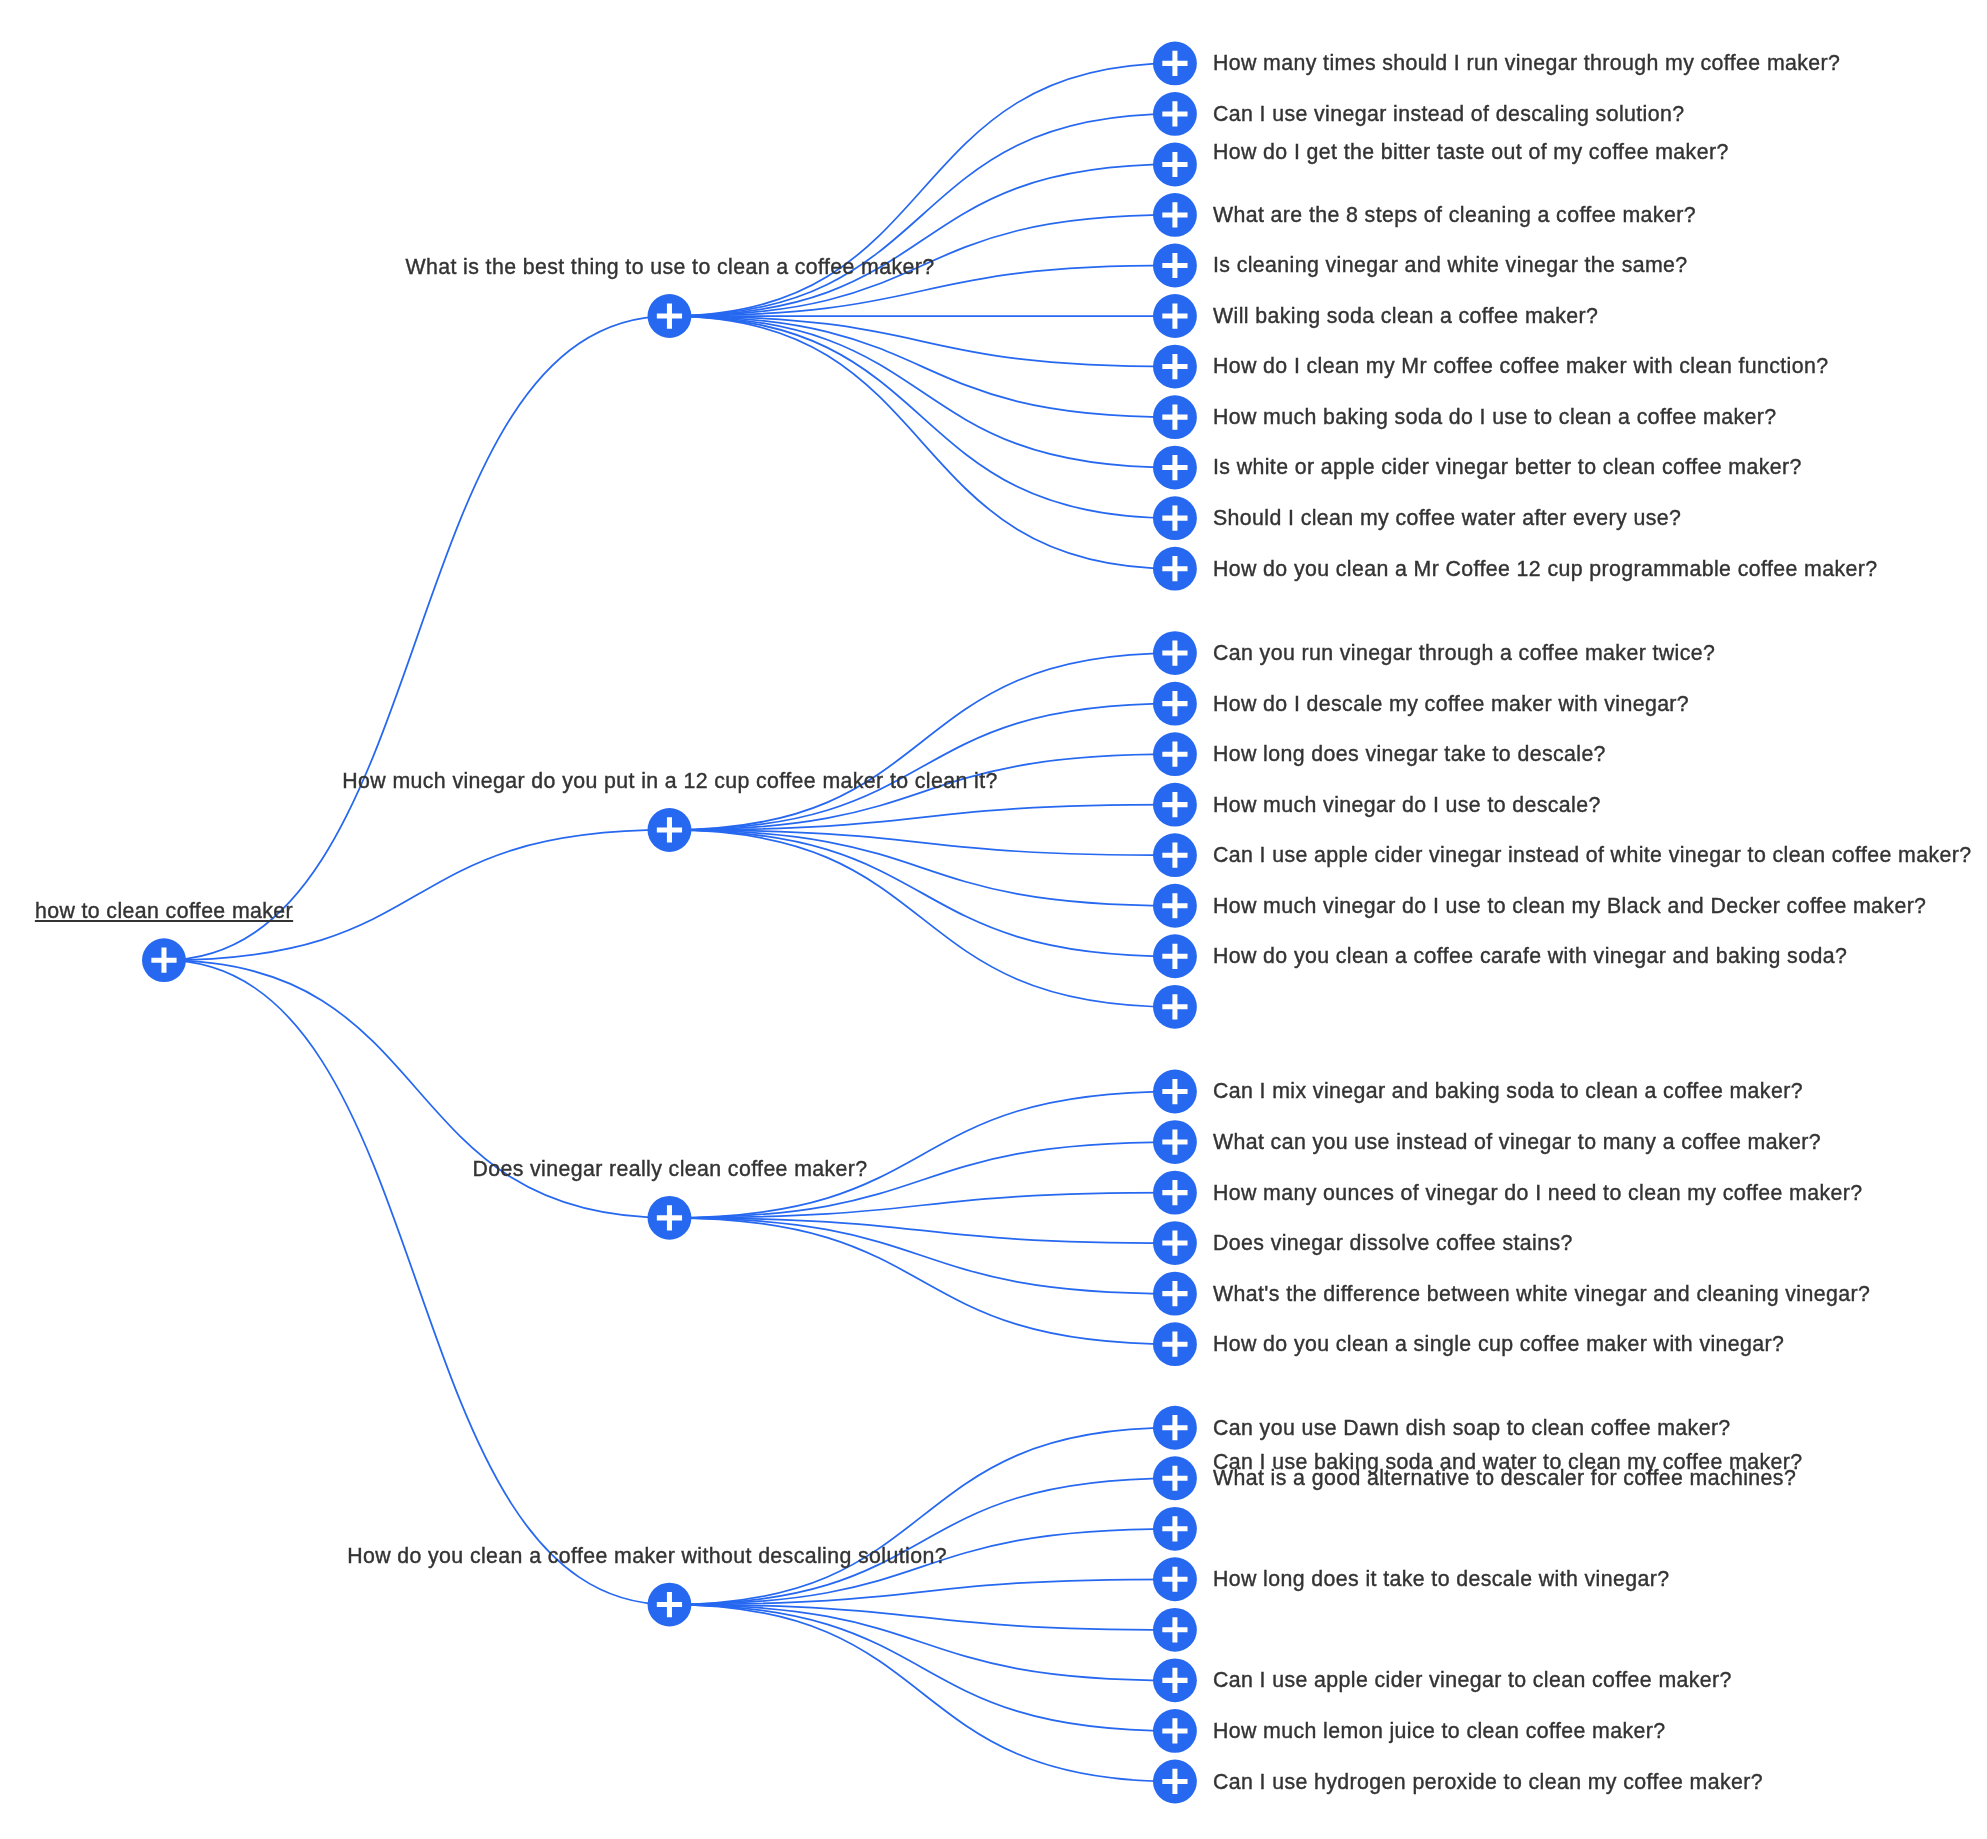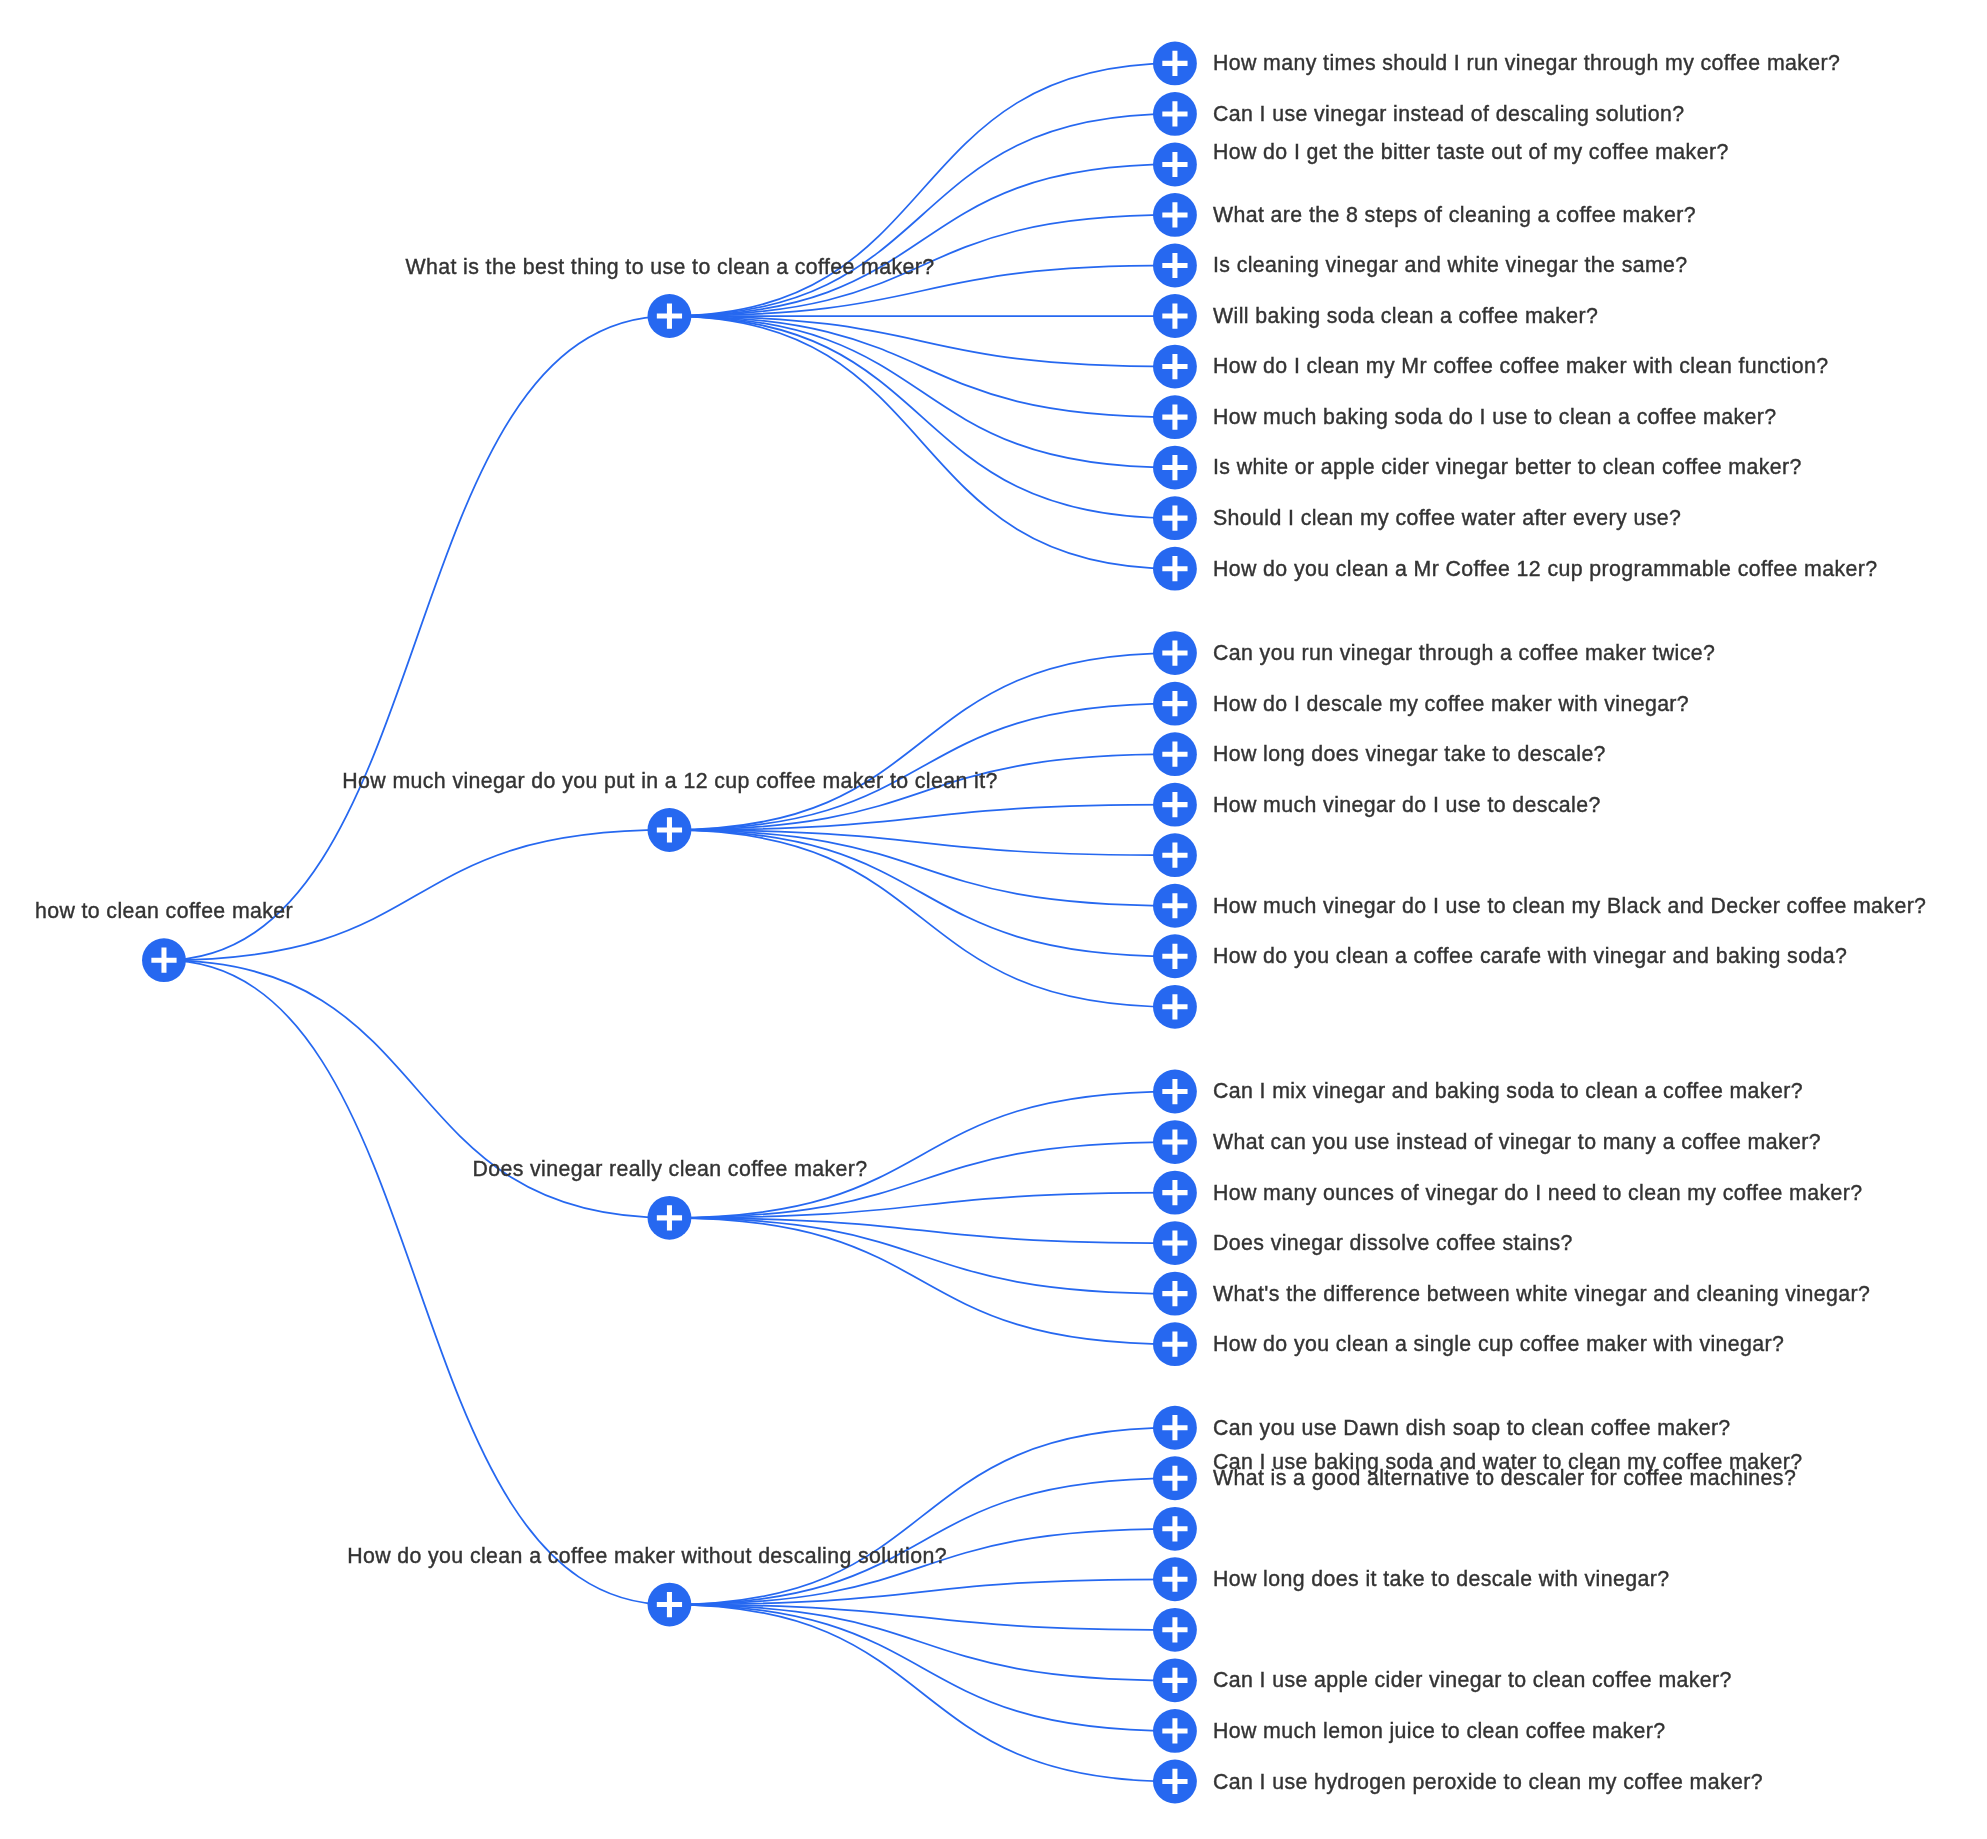--- a/index.html
+++ b/index.html
@@ -8,21 +8,21 @@
          font-family:"Liberation Sans",sans-serif;}
   svg#edges{position:absolute;left:0;top:0;width:1987px;height:1840px;}
   .edge{fill:none;stroke:#2668f0;stroke-width:1.8;}
   .node{cursor:pointer;}
   .node-circle{fill:#2668f0;}
   .node-plus{fill:#ffffff;}
   .label{position:absolute;white-space:nowrap;color:#333333;font-size:21.3px;
          font-weight:400;letter-spacing:0.4px;-webkit-text-stroke:0.4px #333333;}
   .label-leaf{transform:translateY(-50%) translateZ(0);}
   .label-branch{transform:translate(-50%,-100%) translateZ(0);}
-  .label-root{transform:translate(-50%,-100%) translateZ(0);}
+  .label-root{transform:translate(-50%,-100%) translateZ(0);text-decoration:underline;}
 </style>
 </head>
 <body>
 
 <div id="stage">
   <svg id="edges" viewBox="0 0 2048 1896">
     <g>
     <path class="edge" d="M169.0,989.4C458.2,989.4 400.8,325.5 690.0,325.5"></path>
     <path class="edge" d="M690.0,325.5C979.2,325.5 921.8,65.1 1211.0,65.1"></path>
     <path class="edge" d="M690.0,325.5C979.2,325.5 921.8,117.2 1211.0,117.2"></path>
@@ -227,20 +227,21 @@
   <div class="label label-leaf" style="left:1213px; top:366px">How do I clean my Mr coffee coffee maker with clean function?</div>
   <div class="label label-leaf" style="left:1213px; top:417px">How much baking soda do I use to clean a coffee maker?</div>
   <div class="label label-leaf" style="left:1213px; top:467px">Is white or apple cider vinegar better to clean coffee maker?</div>
   <div class="label label-leaf" style="left:1213px; top:518px">Should I clean my coffee water after every use?</div>
   <div class="label label-leaf" style="left:1213px; top:569px">How do you clean a Mr Coffee 12 cup programmable coffee maker?</div>
   <div class="label label-branch" style="left:670px; top:794px">How much vinegar do you put in a 12 cup coffee maker to clean it?</div>
   <div class="label label-leaf" style="left:1213px; top:653px">Can you run vinegar through a coffee maker twice?</div>
   <div class="label label-leaf" style="left:1213px; top:704px">How do I descale my coffee maker with vinegar?</div>
   <div class="label label-leaf" style="left:1213px; top:754px">How long does vinegar take to descale?</div>
   <div class="label label-leaf" style="left:1213px; top:805px">How much vinegar do I use to descale?</div>
+  <div class="label label-leaf" style="left:1213px; top:855px">Can I use apple cider vinegar instead of white vinegar to clean coffee maker?</div>
   <div class="label label-leaf" style="left:1213px; top:906px">How much vinegar do I use to clean my Black and Decker coffee maker?</div>
   <div class="label label-leaf" style="left:1213px; top:956px">How do you clean a coffee carafe with vinegar and baking soda?</div>
   <div class="label label-branch" style="left:670px; top:1182px">Does vinegar really clean coffee maker?</div>
   <div class="label label-leaf" style="left:1213px; top:1091px">Can I mix vinegar and baking soda to clean a coffee maker?</div>
   <div class="label label-leaf" style="left:1213px; top:1142px">What can you use instead of vinegar to many a coffee maker?</div>
   <div class="label label-leaf" style="left:1213px; top:1193px">How many ounces of vinegar do I need to clean my coffee maker?</div>
   <div class="label label-leaf" style="left:1213px; top:1243px">Does vinegar dissolve coffee stains?</div>
   <div class="label label-leaf" style="left:1213px; top:1294px">What's the difference between white vinegar and cleaning vinegar?</div>
   <div class="label label-leaf" style="left:1213px; top:1344px">How do you clean a single cup coffee maker with vinegar?</div>
   <div class="label label-branch" style="left:647px; top:1569px">How do you clean a coffee maker without descaling solution?</div>

